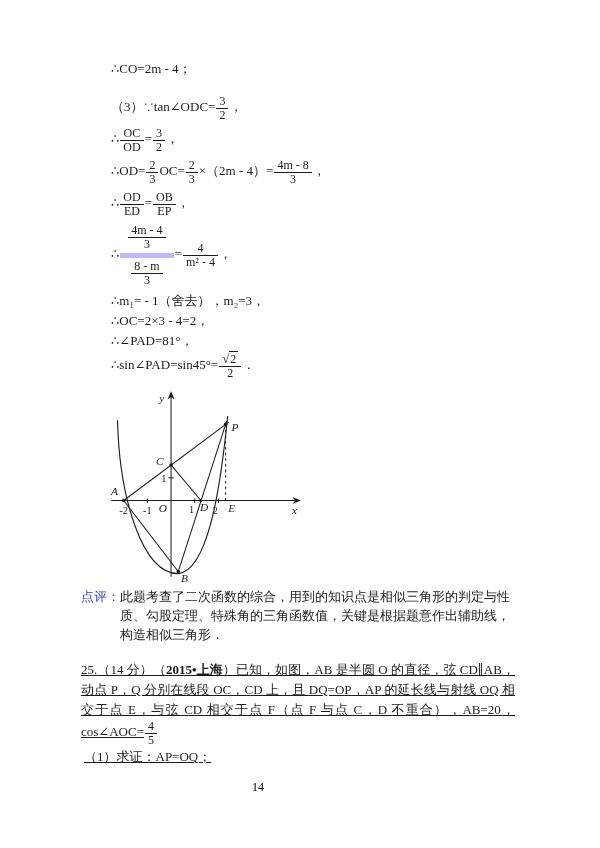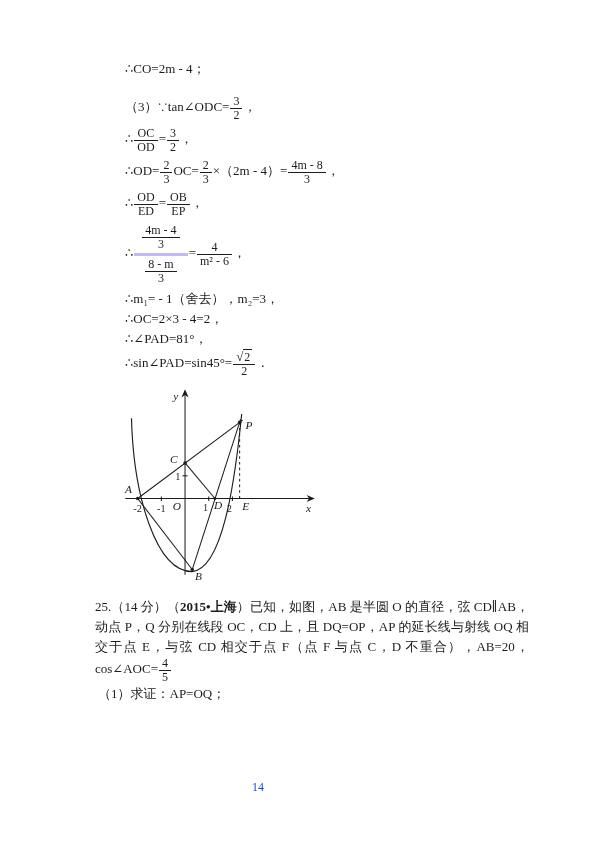--- a/index.html
+++ b/index.html
@@ -1,47 +1,47 @@
 <!DOCTYPE html>
 <html><head>
 <meta charset="utf-8">
 <style>
   html,body{margin:0;padding:0;background:#ffffff;}
   .page{position:relative;width:600px;height:848px;background:#fff;overflow:hidden;
         font-family:"Liberation Serif","DejaVu Serif",serif;color:#1c1c1c;}
-  .content{position:absolute;left:95px;top:60px;width:434px;font-size:13px;line-height:17px;}
+  .content{position:absolute;left:81px;top:60px;width:434px;font-size:13px;line-height:17px;}
   .sol{padding-left:30px;}
   .sol .line{margin:0 0 3px 0;white-space:nowrap;}
   .sol .gap-after{margin-bottom:18px;}
   .mline{margin:3px 0 5px 0;}
   
   .fr{display:inline-block;vertical-align:middle;text-align:center;
       font-size:12px;line-height:13px;margin:0 1px;}
   .fr .n{display:block;padding:0 3px;border-bottom:1px solid #1c1c1c;}
   .fr .d{display:block;padding:0 3px;}
   .fr2{display:inline-block;vertical-align:middle;text-align:center;margin:0 1px;}
-  .fr2 > .n2{display:block;border-bottom:3px solid #c4b5fd;padding:1px 7px 2px 7px;}
+  .fr2 > .n2{display:block;border-bottom:5px solid #c4b5fd;padding:1px 7px 2px 7px;}
   .fr2 > .d2{display:block;padding:2px 7px 0 7px;}
   .rad{font-size:13px;}
   .rc{border-top:1px solid #1c1c1c;padding:0 2px 0 1px;}
   
   .figwrap{margin:4px 0 0 20px;}
   .figwrap svg{display:block;}
   .figtext{font-family:"Liberation Serif","DejaVu Serif",serif;font-style:italic;font-size:11px;fill:#1c1c1c;}
   .fignum{font-family:"Liberation Serif","DejaVu Serif",serif;font-style:normal;font-size:10px;fill:#1c1c1c;}
   
   .comment{display:flex;margin:4px 0 0 0;line-height:19px;}
   .comment-label{flex:0 0 auto;white-space:nowrap;}
   .comment-text{flex:1;}
   
-  .problem{margin-top:16px;}
+  .problem{margin-top:16px;text-decoration:underline;}
   .ptext{margin:0;text-align:justify;line-height:20px;}
   .bold{font-weight:bold;}
   .q{margin-top:0;padding-left:3px;line-height:19px;}
-  .footer{position:absolute;left:0;top:780px;width:516px;text-align:center;font-size:12px;color:#1d4ed8;}
+  .footer{position:absolute;left:0;top:780px;width:516px;text-align:center;font-size:12px;color:#000000;}
 </style>
 </head>
 <body>
 
 <div class="page">
   <div class="content">
 
     <div class="sol">
       <div class="line gap-after">∴CO=2m - 4；</div>
 
@@ -56,21 +56,21 @@
       <div class="mline">
         <span>∴OD=</span><span class="fr"><span class="n">2</span><span class="d">3</span></span><span>OC=</span><span class="fr"><span class="n">2</span><span class="d">3</span></span><span>×（2m - 4）=</span><span class="fr"><span class="n">4m - 8</span><span class="d">3</span></span><span>，</span>
       </div>
 
 
       <div class="mline">
         <span>∴</span><span class="fr"><span class="n">OD</span><span class="d">ED</span></span><span>=</span><span class="fr"><span class="n">OB</span><span class="d">EP</span></span><span>，</span>
       </div>
 
       <div class="mline">
-        <span>∴</span><span class="fr2"><span class="n2"><span class="fr"><span class="n">4m - 4</span><span class="d">3</span></span></span><span class="d2"><span class="fr"><span class="n">8 - m</span><span class="d">3</span></span></span></span><span>=</span><span class="fr"><span class="n">4</span><span class="d">m² - 6</span></span><span>，</span>
+        <span>∴</span><span class="fr2"><span class="n2"><span class="fr"><span class="n">4m - 4</span><span class="d">3</span></span></span><span class="d2"><span class="fr"><span class="n">8 - m</span><span class="d">3</span></span></span></span><span>=</span><span class="fr"><span class="n">4</span><span class="d">m² - 4</span></span><span>，</span>
       </div>
 
       <div class="line">∴m₁= - 1（舍去），m₂=3，</div>
       <div class="line">∴OC=2×3 - 4=2，</div>
       <div class="line">∴∠PAD=81°，</div>
 
       <div class="mline">
         <span>∴sin∠PAD=sin45°=</span><span class="fr"><span class="n"><span class="rad">√</span><span class="rc">2</span></span><span class="d">2</span></span><span>．</span>
       </div>
     </div>
@@ -112,20 +112,24 @@
         <text x="130" y="45" class="figtext" text-anchor="middle">P</text>
         <text x="81" y="191" class="figtext" text-anchor="middle">B</text>
         <text x="22" y="125" class="fignum" text-anchor="middle">-2</text>
         <text x="45" y="125" class="fignum" text-anchor="middle">-1</text>
         <text x="88" y="124" class="fignum" text-anchor="middle">1</text>
         <text x="111" y="125" class="fignum" text-anchor="middle">2</text>
         <text x="61" y="94" class="fignum" text-anchor="middle">1</text>
       </svg>
     </div>
 
+    <div class="comment">
+      <span class="comment-label" id="comment-label" style="color: rgb(58, 63, 191);">点评：</span>
+      <span class="comment-text">此题考查了二次函数的综合，用到的知识点是相似三角形的判定与性质、勾股定理、特殊角的三角函数值，关键是根据题意作出辅助线，构造相似三角形．</span>
+    </div>
 
     <div class="problem">
       <p class="ptext">
         <span>25.（14 分）（</span><span class="bold">2015•上海</span><span>）已知，如图，AB 是半圆 O 的直径，弦 CD∥AB，动点 P，Q 分别在线段 OC，CD 上，且 DQ=OP，AP 的延长线与射线 OQ 相交于点 E，与弦 CD 相交于点 F（点 F 与点 C，D 不重合），AB=20，cos∠AOC=</span><span class="fr"><span class="n">4</span><span class="d">5</span></span>
       </p>
       <div class="q">（1）求证：AP=OQ；</div>
 
     </div>
 
   </div>

